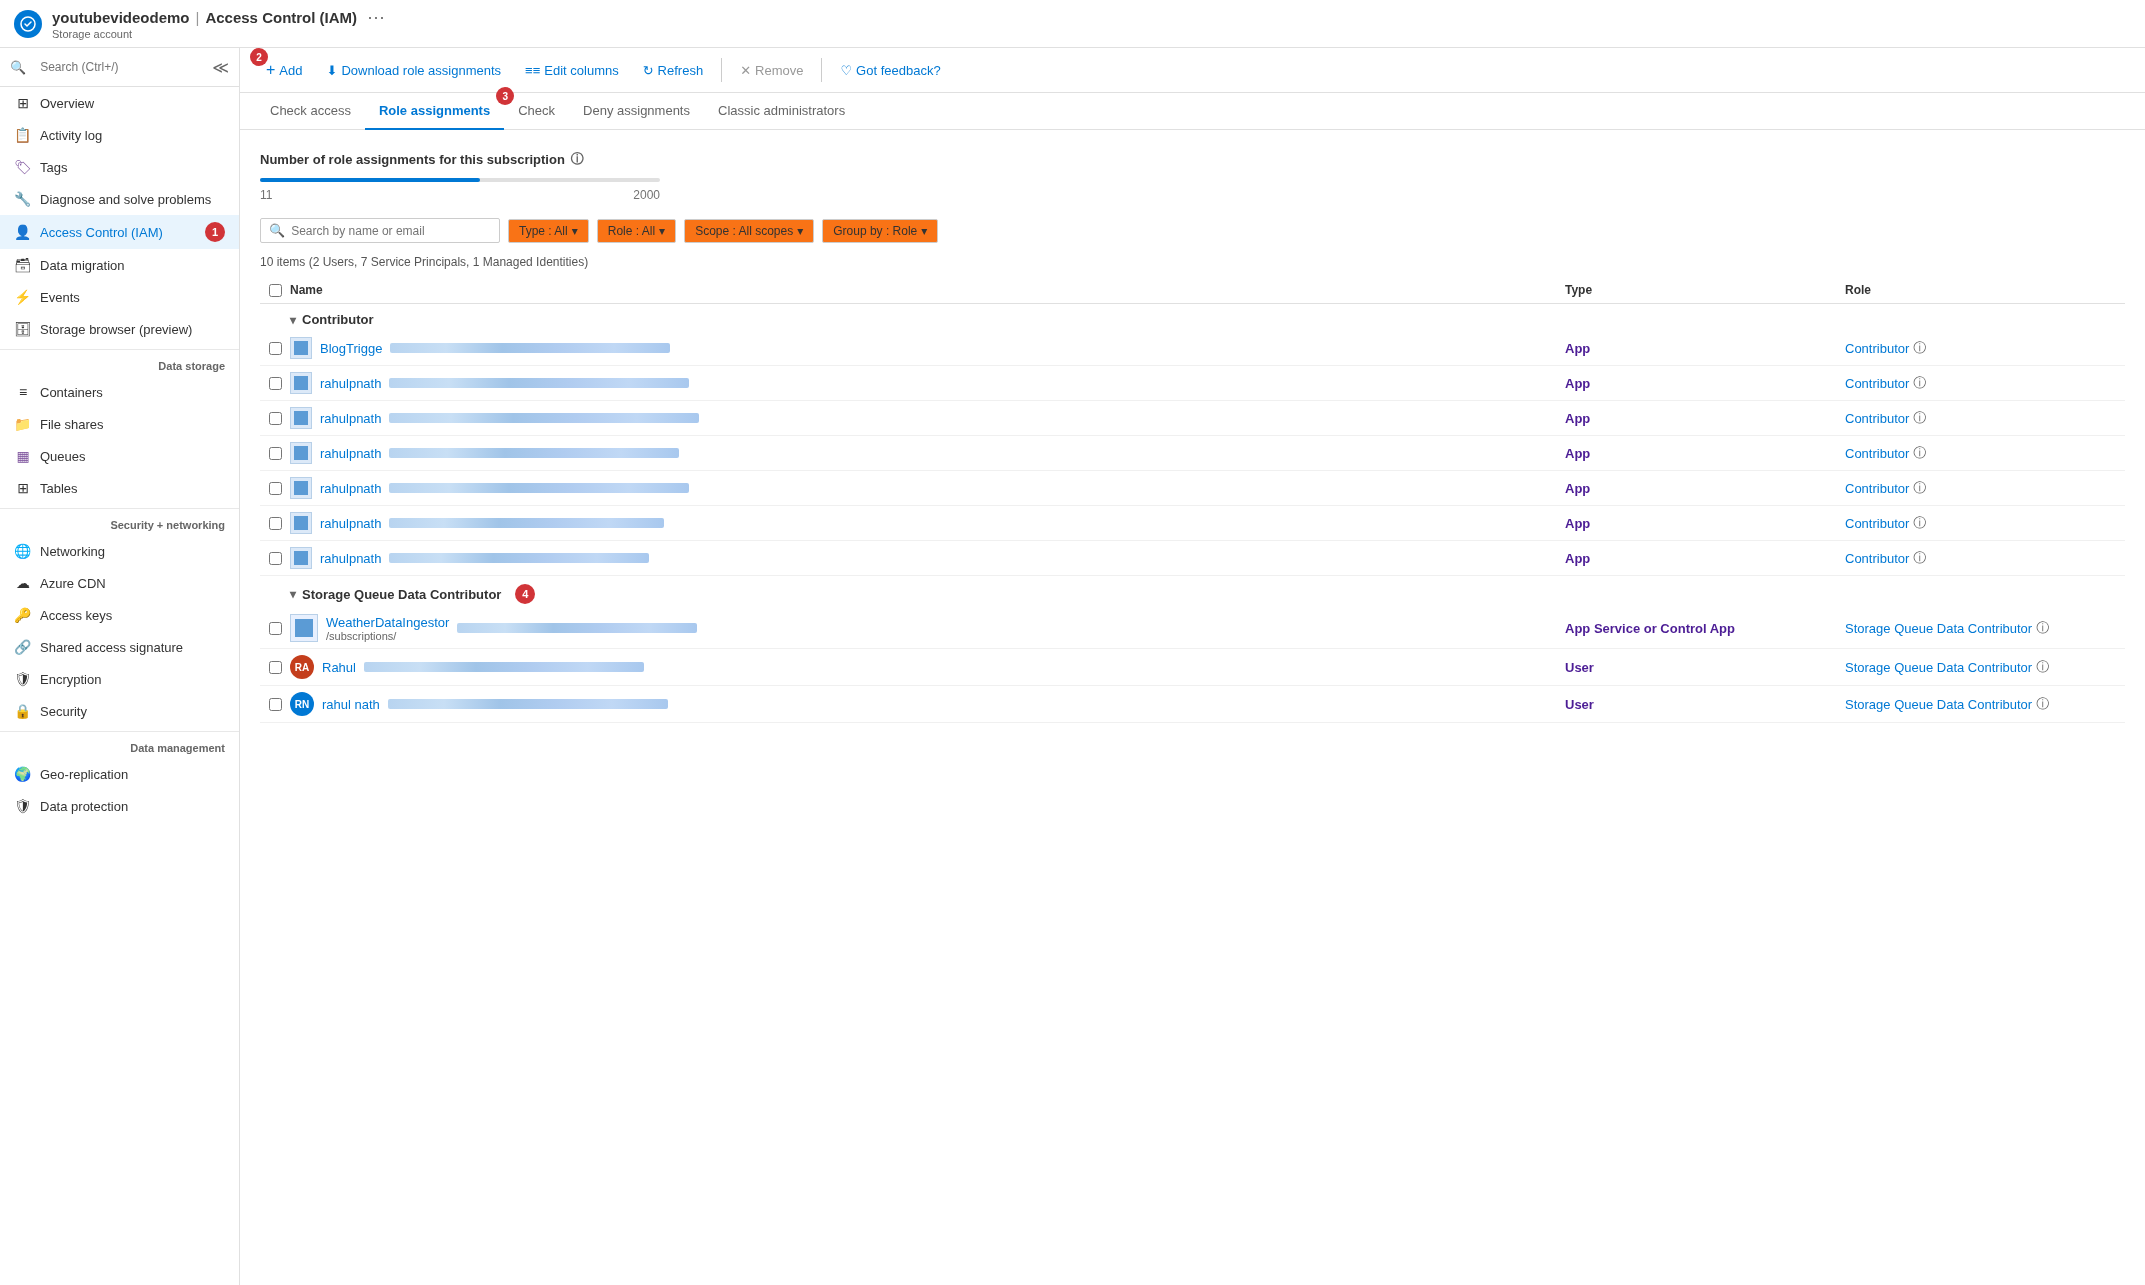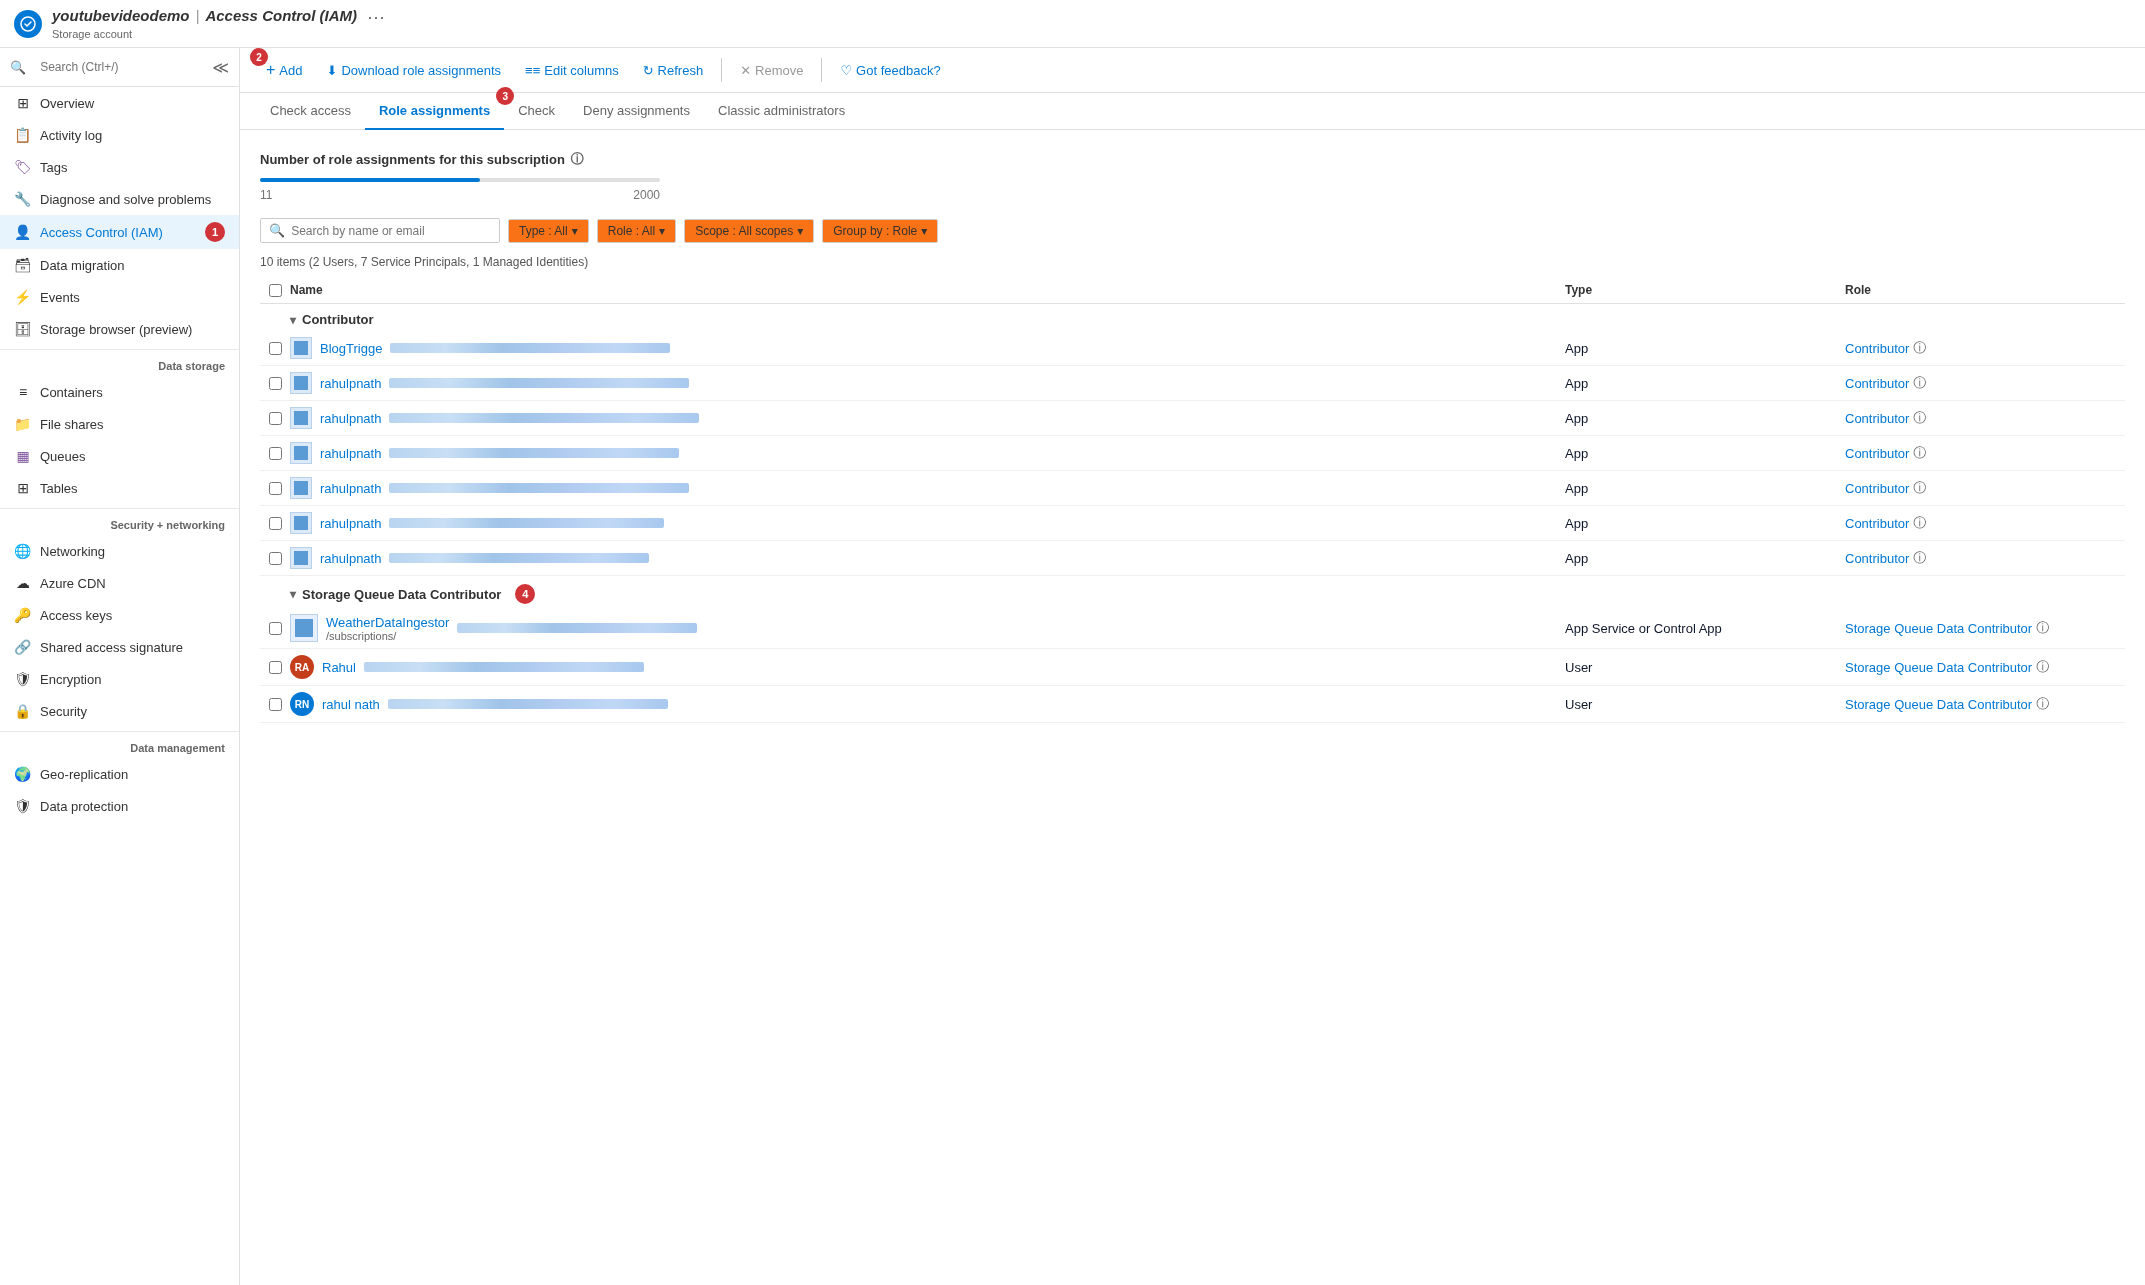--- a/index.html
+++ b/index.html
@@ -61,40 +61,40 @@
     
     .items-count { font-size: 12px; color: #555; margin-bottom: 8px; }
     .table-header { display: grid; grid-template-columns: 30px 1fr 280px 280px; align-items: center; padding: 6px 0; border-bottom: 1px solid #e0e0e0; }
     .th { font-size: 12px; font-weight: 600; color: #333; }
     .group-header { display: flex; align-items: center; gap: 6px; padding: 8px 0 4px 30px; font-size: 13px; font-weight: 600; color: #333; cursor: pointer; }
     .table-row { display: grid; grid-template-columns: 30px 1fr 280px 280px; align-items: center; padding: 6px 0; border-bottom: 1px solid #f0f0f0; }
     .row-checkbox { display: flex; justify-content: center; }
     .row-checkbox input { cursor: pointer; }
     .row-name { display: flex; align-items: center; gap: 8px; }
     .row-name-text { color: #0078d4; cursor: pointer; font-size: 13px; }
-    .row-type { font-size: 13px; color: #0f172a; }
+    .row-type { font-size: 13px; color: #4c1d95; font-weight: bold; }
     .row-role { color: #0078d4; font-size: 13px; display: flex; align-items: center; gap: 4px; cursor: pointer; }
     .blurred { display: inline-block; background: linear-gradient(90deg, #b8d4f0 0%, #c8dff5 20%, #a0c4e8 40%, #b0ccf0 60%, #c0d8f5 80%, #a8c8ee 100%); border-radius: 2px; height: 10px; vertical-align: middle; }
     .app-icon { width: 22px; height: 22px; background: #dce9f8; border: 1px solid #b8d0e8; display: flex; align-items: center; justify-content: center; flex-shrink: 0; }
     .app-icon-inner { width: 14px; height: 14px; background: #5b9bd5; }
     .avatar { width: 24px; height: 24px; border-radius: 50%; display: flex; align-items: center; justify-content: center; font-size: 10px; font-weight: 700; color: #fff; flex-shrink: 0; }
     .chevron-down { font-size: 12px; color: #666; }
   </style>
 </head>
 <body>
 
 <div class="header">
   <div class="header-icon">
     <svg width="16" height="16" viewBox="0 0 16 16" fill="none">
         <circle cx="8" cy="8" r="7" stroke="#fff" stroke-width="1.5"></circle>
         <path d="M5 8l2 2 4-4" stroke="#fff" stroke-width="1.5" stroke-linecap="round"></path>
       </svg>
   </div>
   <div>
-    <div style="display:flex;gap:6px;font-style:italic;">
+    <div style="display:flex;align-items:center;gap:6px;">
       <span style="font-size:15px;font-weight:600;">youtubevideodemo</span>
       <span style="color:#999;font-size:15px;">|</span>
       <span style="font-size:15px;font-weight:600;">Access Control (IAM)</span>
       <span style="color:#666;font-size:18px;cursor:pointer;margin-left:4px;">···</span>
     </div>
     <div style="font-size:11px;color:#666;">Storage account</div>
   </div>
 </div>
 
 <div class="main-layout">

